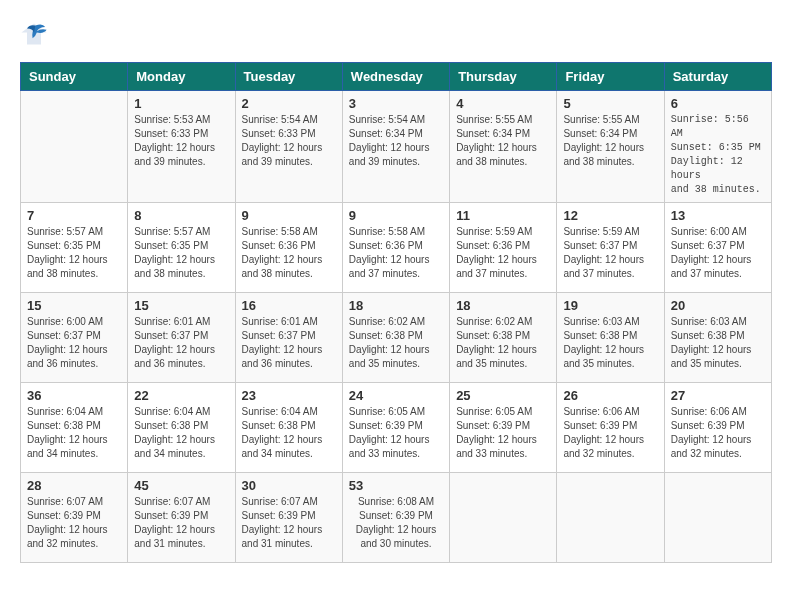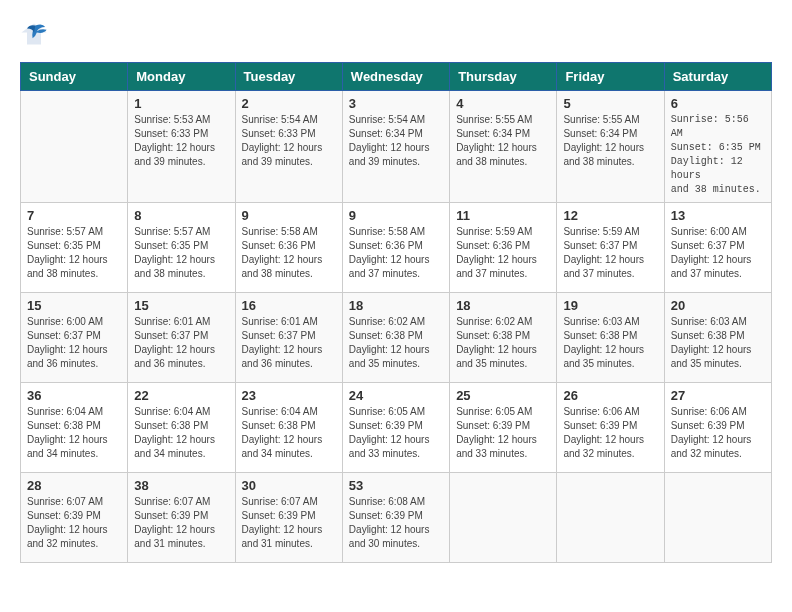--- a/index.html
+++ b/index.html
@@ -327,36 +327,36 @@
       </tr>
       <tr>
         <td>
           <span class="day-number">28</span>
           <div class="day-info" style="white-space: pre-line;">Sunrise: 6:07 AM
 Sunset: 6:39 PM
 Daylight: 12 hours
 and 32 minutes.</div>
         </td>
         <td>
-          <span class="day-number">38</span>
+          <span class="day-number">45</span>
           <div class="day-info" style="white-space: pre-line;">Sunrise: 6:07 AM
 Sunset: 6:39 PM
 Daylight: 12 hours
 and 31 minutes.</div>
         </td>
         <td>
           <span class="day-number">30</span>
           <div class="day-info" style="white-space: pre-line;">Sunrise: 6:07 AM
 Sunset: 6:39 PM
 Daylight: 12 hours
 and 31 minutes.</div>
         </td>
         <td>
           <span class="day-number">53</span>
-          <div class="day-info" style="white-space: pre-line;">Sunrise: 6:08 AM
+          <div class="day-info" style="white-space: pre-line; text-align: center;">Sunrise: 6:08 AM
 Sunset: 6:39 PM
 Daylight: 12 hours
 and 30 minutes.</div>
         </td>
         <td class="empty"></td>
         <td class="empty"></td>
         <td class="empty"></td>
       </tr>
     </tbody>
 </table>

